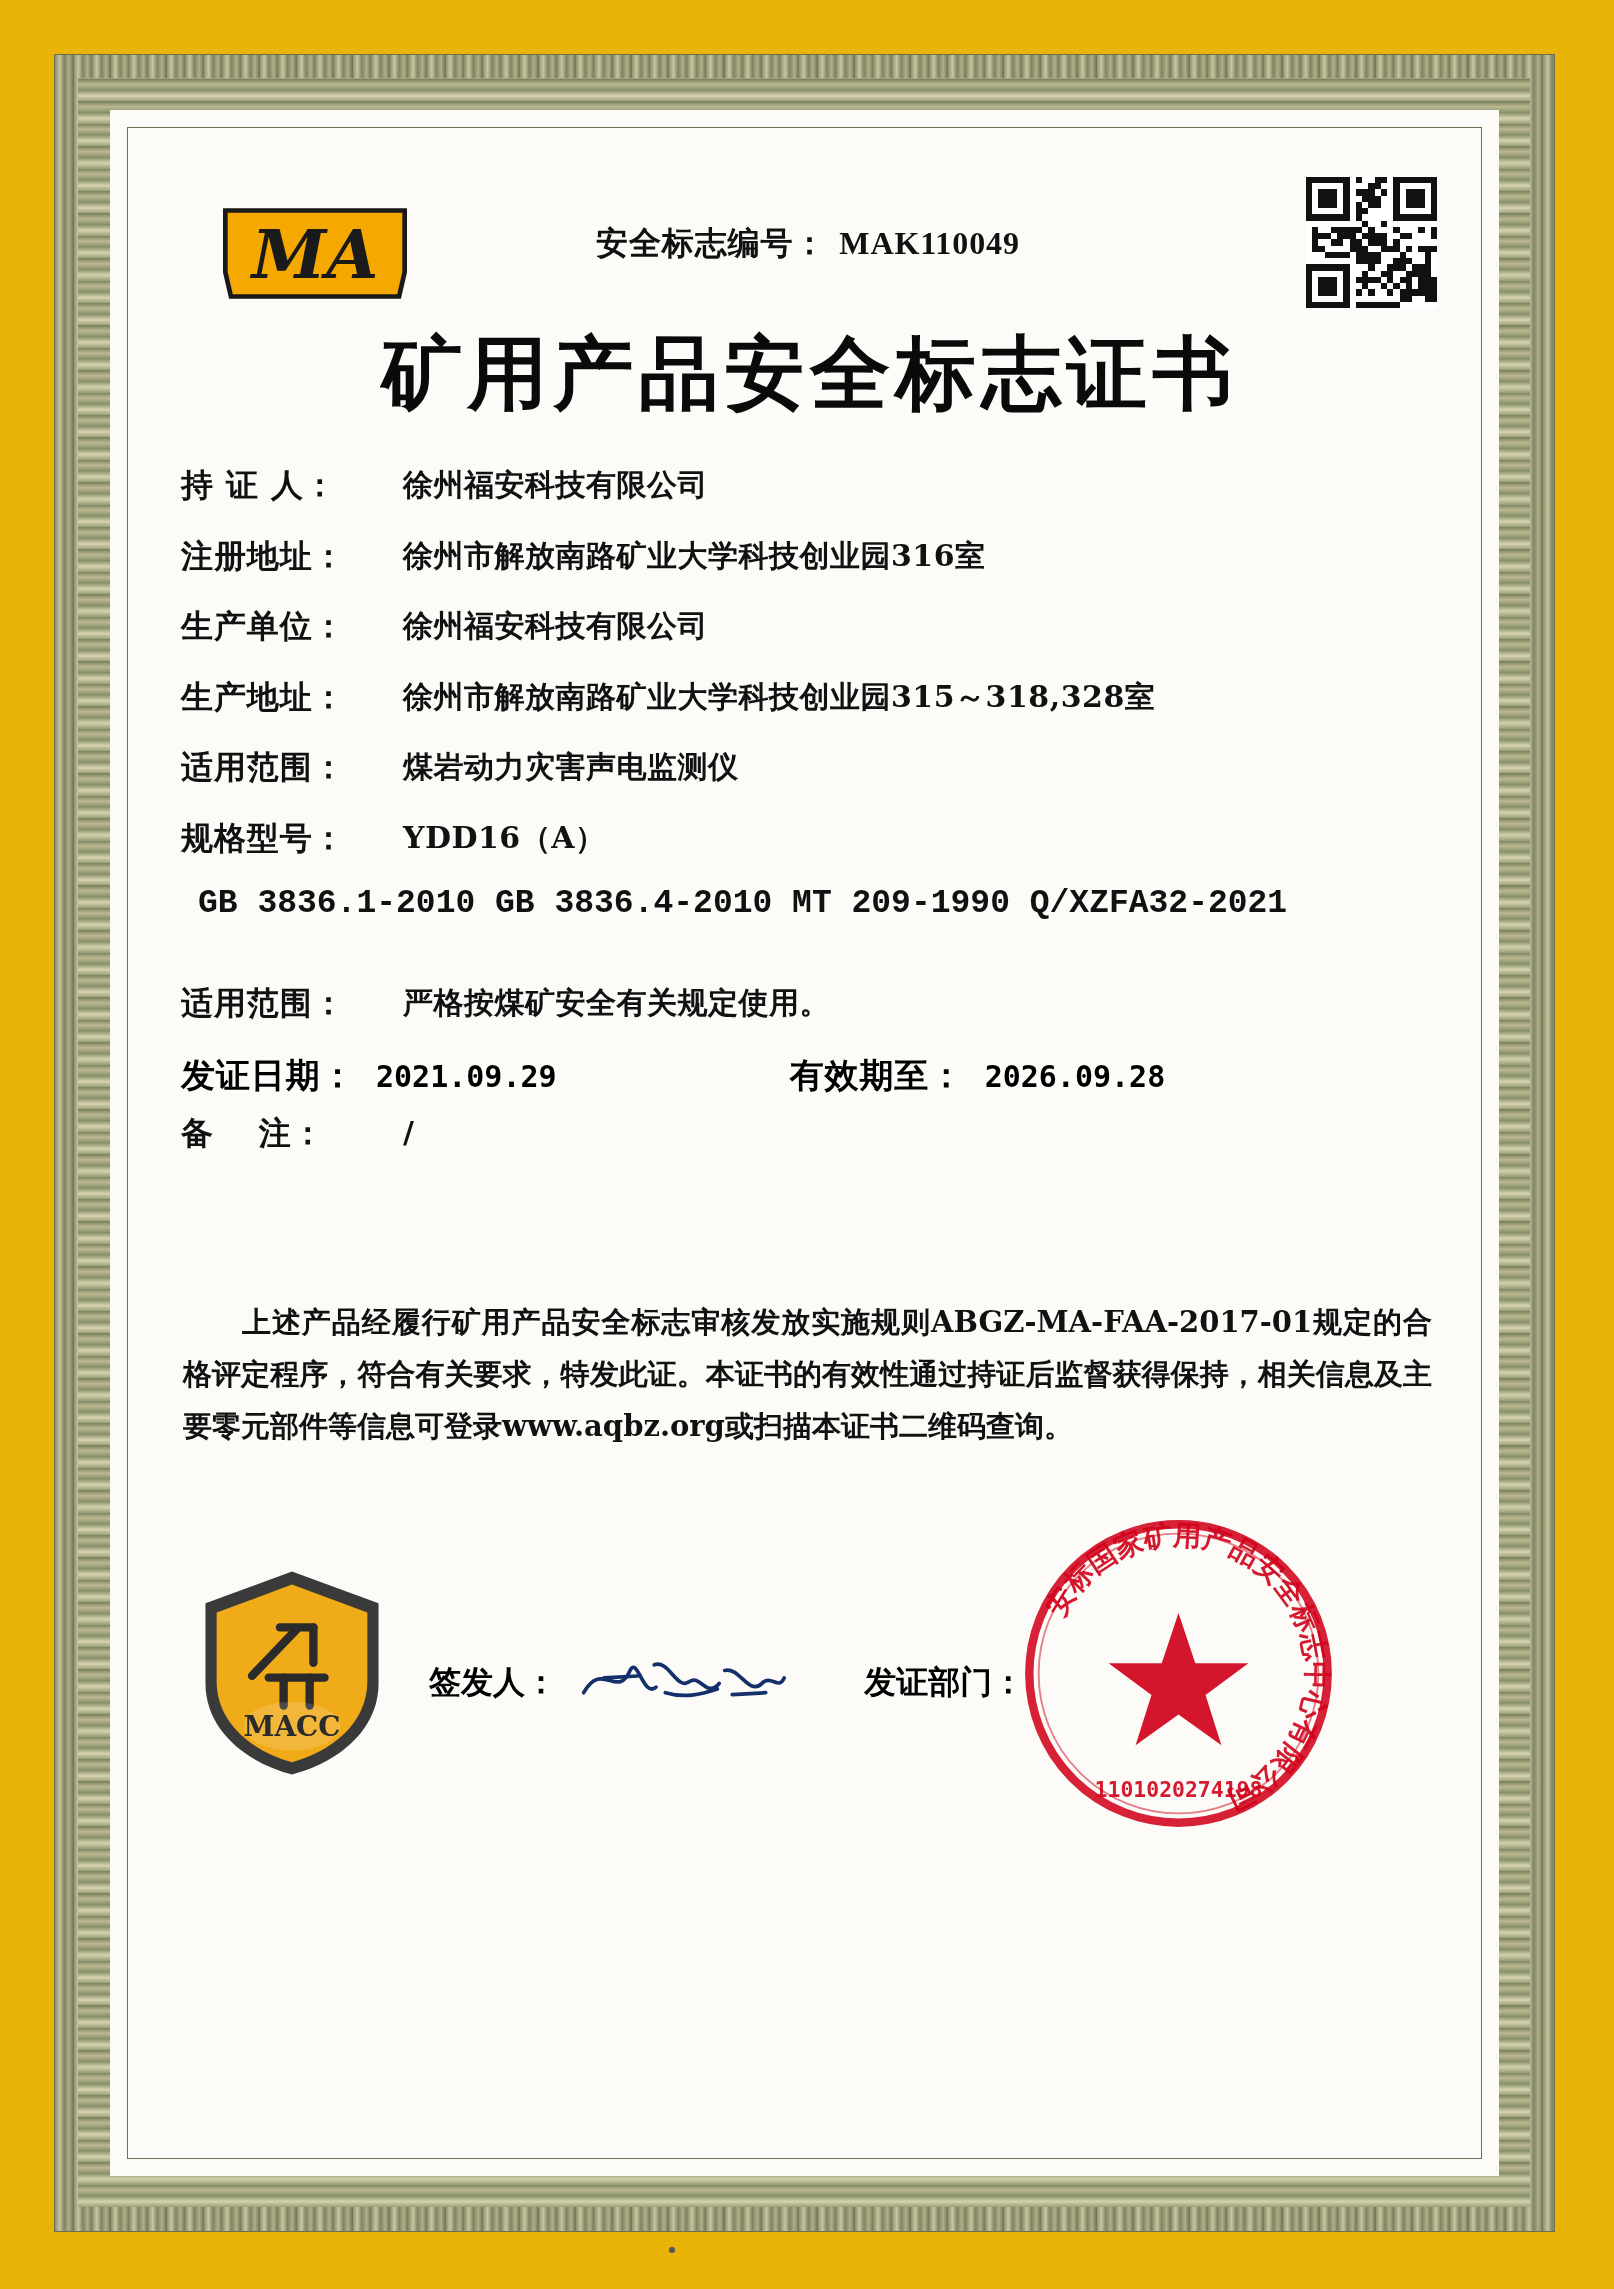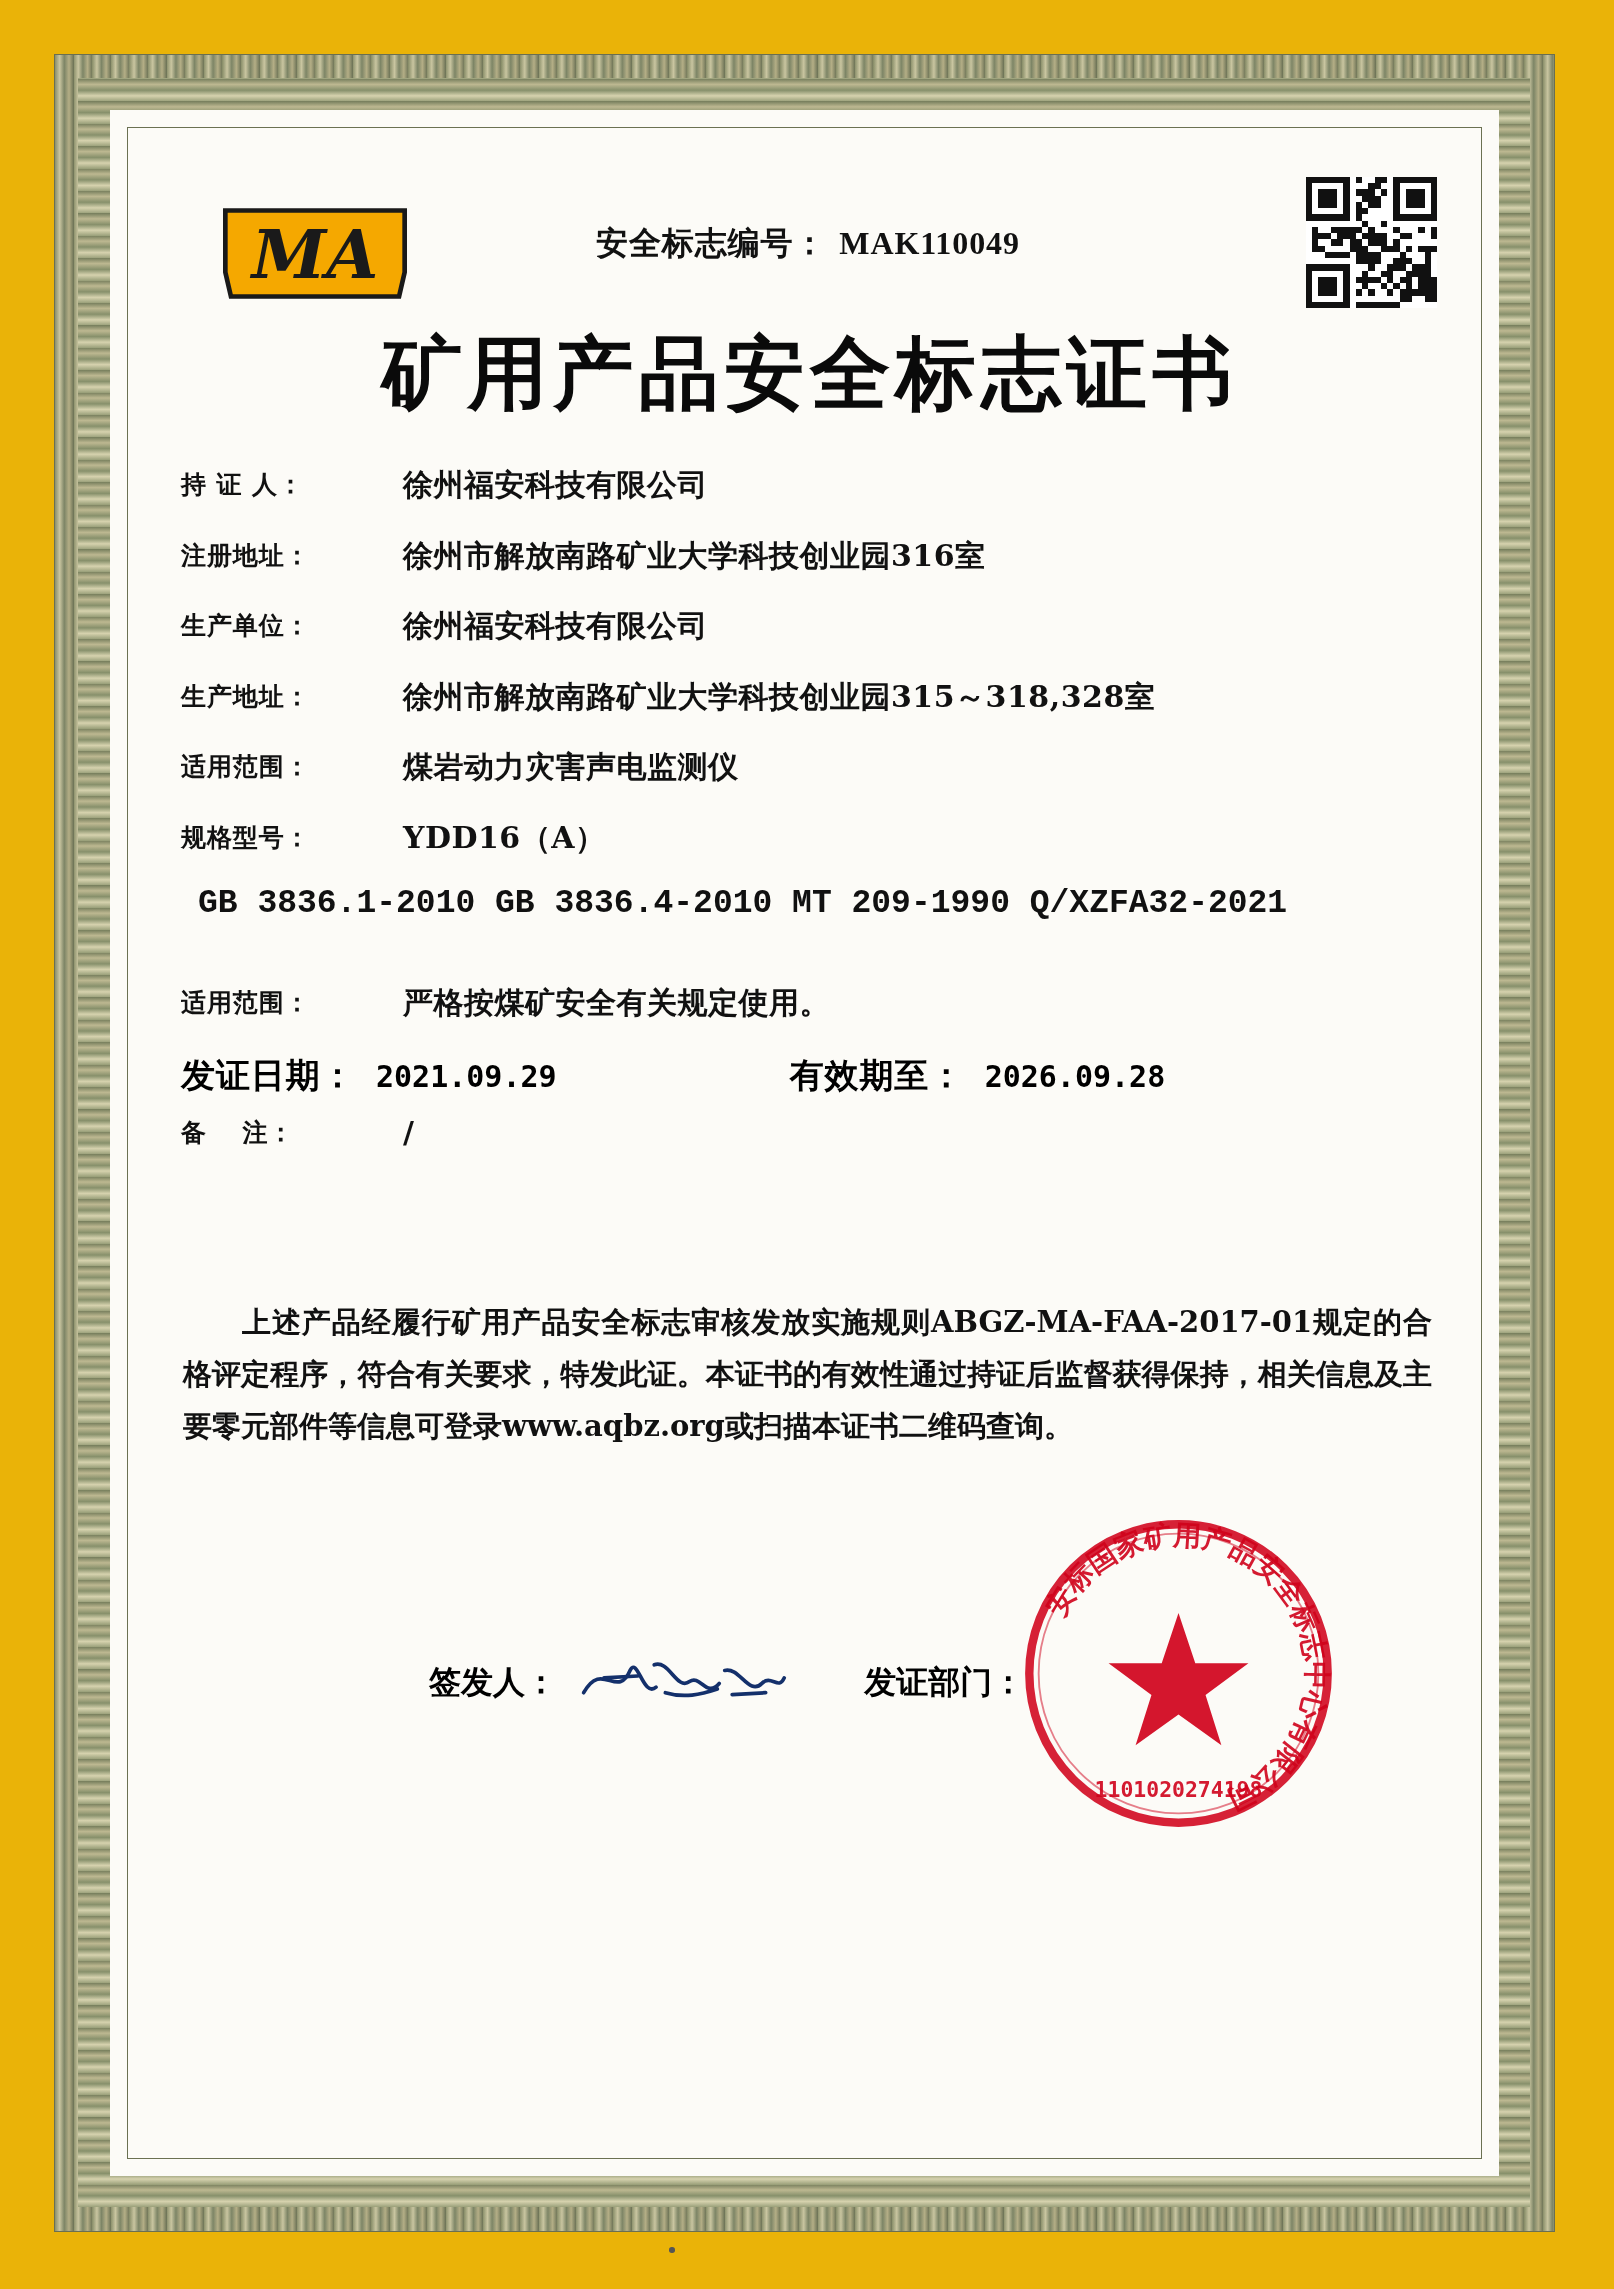--- a/index.html
+++ b/index.html
@@ -143,21 +143,21 @@
     width: 1268px;
   }
   .row {
     display: flex;
     align-items: flex-start;
     min-height: 65px;
     margin-bottom: 5.6px;
   }
   .row .label {
     flex: 0 0 auto;
-    font-size: 25px;
+    font-size: 32px;
     font-weight: bold;
     color: #111;
     white-space: pre;
     font-family: "DejaVu Serif", serif;
     line-height: 56px;
     letter-spacing: 0.9px;
   }
   .row .label.w-std { width: 205px; }
   .row .value {
     flex: 1 1 auto;
@@ -792,20 +792,36 @@
 
       <div class="row">
         <div class="label w-std">备　 注：</div>
         <div class="value">/</div>
       </div>
 
     </div>
 
     <div class="para"><span class="indent"></span><span>上述产品经履行矿用产品安全标志审核发放实施规则ABGZ-MA-FAA-2017-01规定的合格评定程序，符合有关要求，特发此证。本证书的有效性通过持证后监督获得保持，相关信息及主要零元部件等信息可登录www.aqbz.org或扫描本证书二维码查询。</span></div>
 
+    <div class="shield">
+      <svg width="196" height="214" viewBox="0 0 210 230" xmlns="http://www.w3.org/2000/svg">
+        <path d="M105,6 L198,40 L198,126 C198,178 152,212 105,224 C58,212 12,178 12,126 L12,40 Z" fill="#3a3a3a"></path>
+        <path d="M105,20 L186,50 L186,124 C186,170 146,200 105,211 C64,200 24,170 24,124 L24,50 Z" fill="#f0ab18"></path>
+        <g stroke="#2b2b2b" stroke-width="9" fill="none" stroke-linecap="round">
+          <path d="M62,118 L110,68"></path>
+          <path d="M92,66 L128,66"></path>
+          <path d="M128,66 L128,104"></path>
+          <path d="M80,120 L140,120"></path>
+          <path d="M96,120 L96,150"></path>
+          <path d="M124,120 L124,150"></path>
+        </g>
+        <ellipse cx="105" cy="172" rx="52" ry="26" fill="#fff" opacity="0.15"></ellipse>
+        <text x="105" y="183" font-family="DejaVu Serif, serif" font-size="30" font-weight="bold" text-anchor="middle" fill="#2b2b2b">MACC</text>
+      </svg>
+    </div>
 
     <div class="sig-line">
       <span class="sig-label">签发人：</span>
       <span class="sig-script">
         <svg width="214" height="65" viewBox="0 0 230 70" xmlns="http://www.w3.org/2000/svg">
           <g stroke="#14306b" stroke-width="4" fill="none" stroke-linecap="round">
             <path d="M8,46 C28,10 44,54 58,22 C66,6 72,52 86,40"></path>
             <path d="M30,30 L66,28"></path>
             <path d="M84,16 C100,10 108,44 122,34 C134,26 140,52 154,36"></path>
             <path d="M96,46 C116,52 134,48 152,42"></path>

